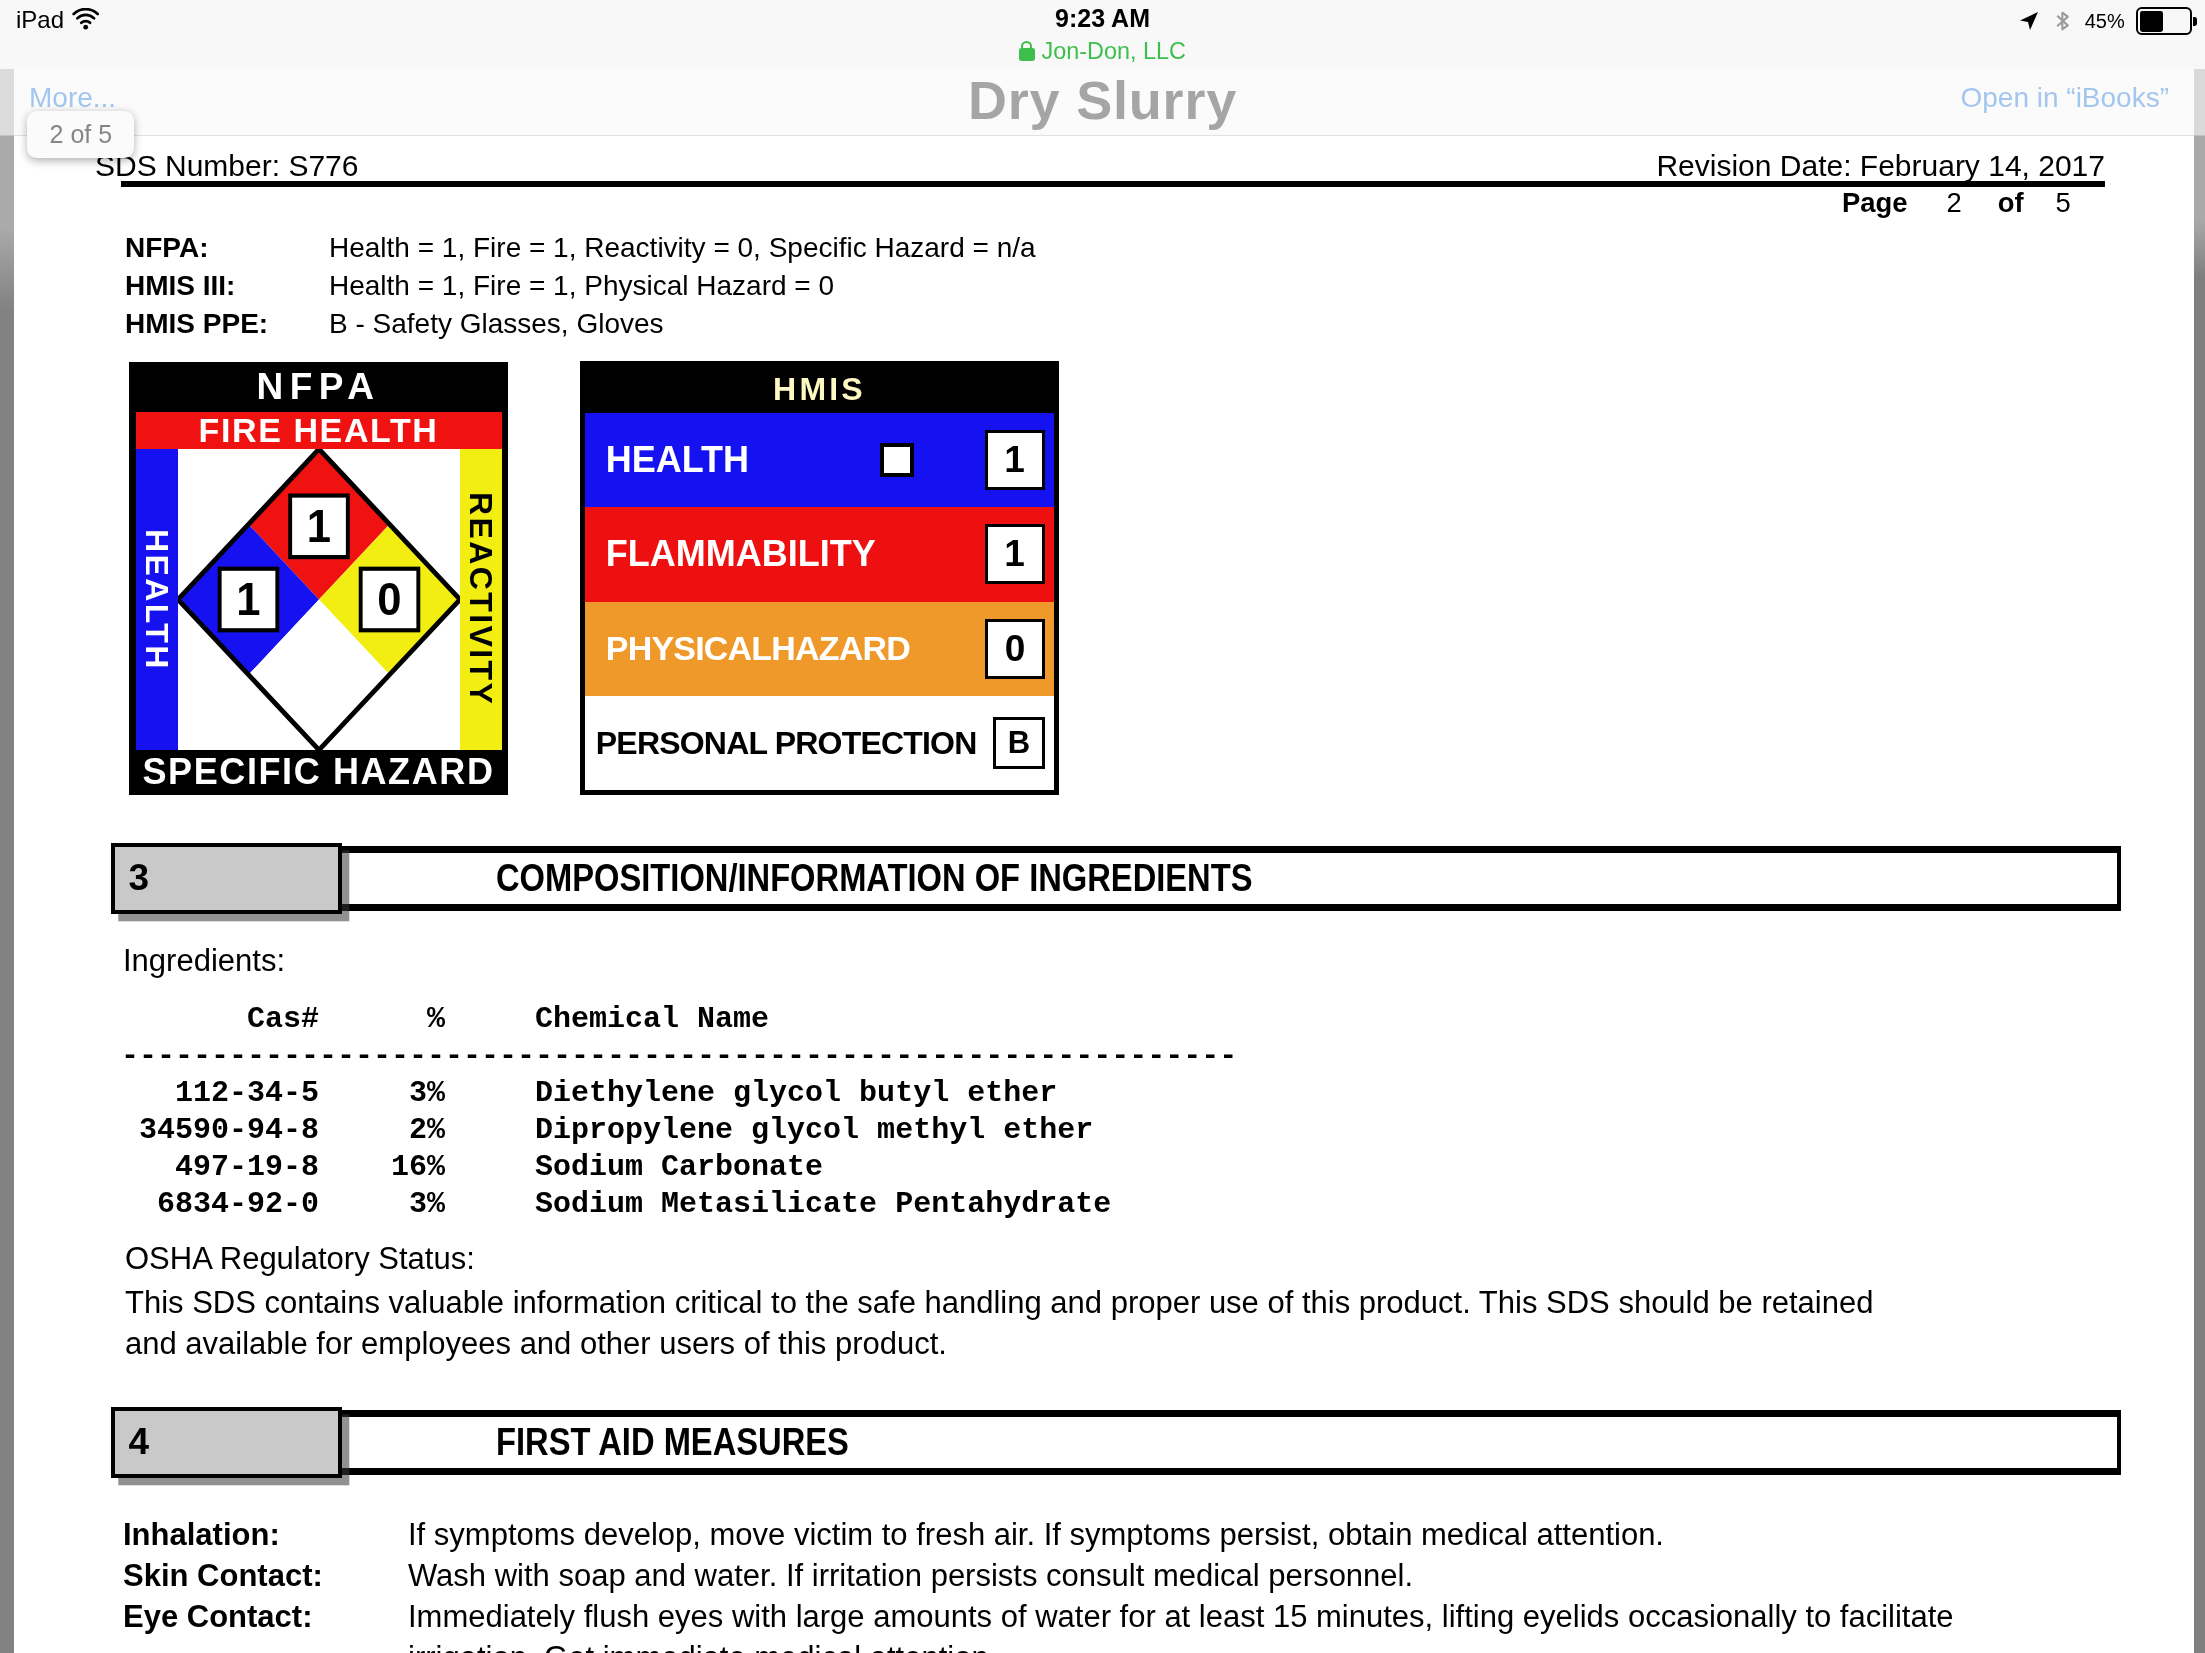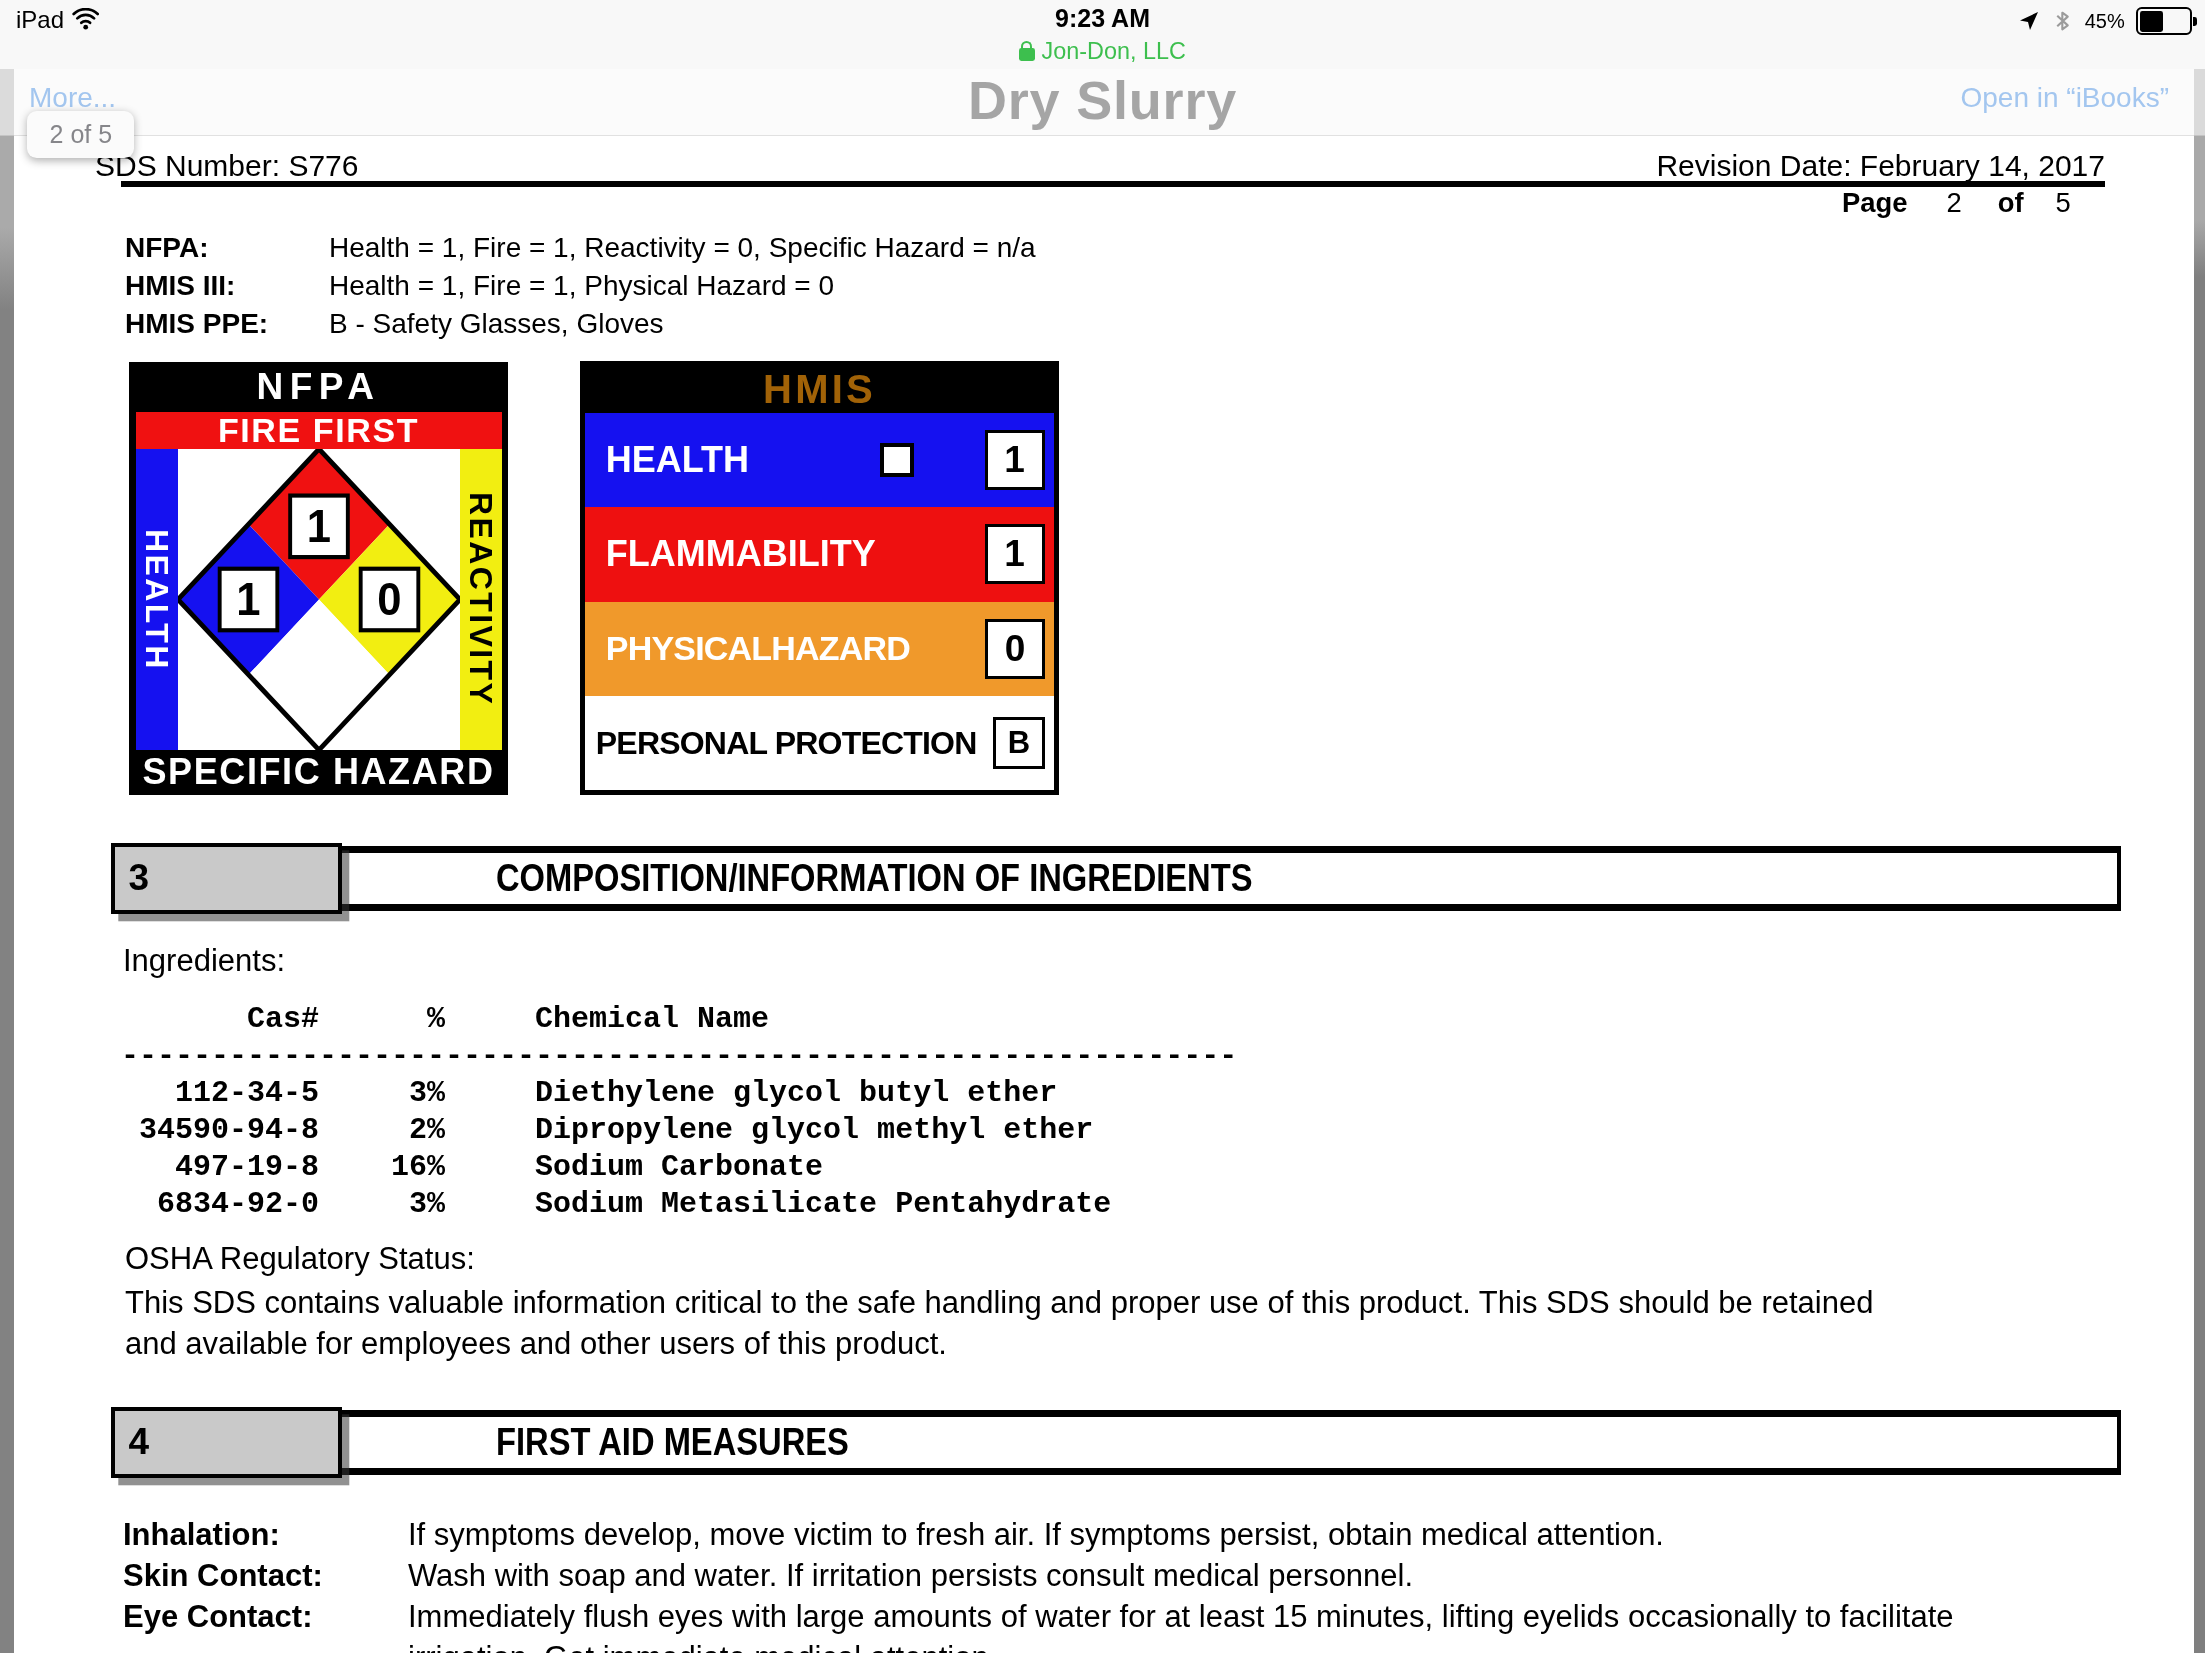--- a/index.html
+++ b/index.html
@@ -63,21 +63,21 @@
   .nfpa-left{background:#1511f0;} .nfpa-left .nfpa-side-label{color:#fff;}
   .nfpa-right{background:#f2ee11;} .nfpa-right .nfpa-side-label{color:#000;}
   .nfpa-center{flex:1;background:#fff;position:relative;}
   .nfpa-center svg{position:absolute;left:0;top:0;width:100%;height:100%;}
   .nfpa-specific{height:44px;display:flex;align-items:center;justify-content:center;
     color:#fff;font-size:36px;font-weight:700;letter-spacing:1.6px;}
   
   #hmis{position:absolute;left:580px;top:361px;width:479px;height:434px;background:#000;
     box-sizing:border-box;padding:4.8px;display:flex;flex-direction:column;}
   .hmis-title{height:47px;display:flex;align-items:center;justify-content:center;
-    color:#a16207;font-size:40px;font-weight:700;letter-spacing:3.2px;}
+    color:#fef9c3;font-size:32px;font-weight:700;letter-spacing:3.2px;}
   .hmis-row{flex:1;display:flex;align-items:center;padding-left:21px;}
   .hmis-blue{background:#1511f0;color:#fff;font-size:36px;font-weight:700;}
   .hmis-red{background:#ee1010;color:#fff;font-size:36px;font-weight:700;}
   .hmis-orange{background:#f0992b;color:#fff;font-size:34px;font-weight:700;letter-spacing:-0.8px;word-spacing:-8px;}
   .hmis-white{background:#fff;color:#000;font-size:32px;font-weight:700;letter-spacing:-0.8px;padding-left:11px;}
   .hmis-box{width:60px;height:60px;background:#fff;border:3.2px solid #000;box-sizing:border-box;
     display:flex;align-items:center;justify-content:center;color:#000;
     font-size:37px;font-weight:700;margin-left:auto;margin-right:9.7px;}
   .hmis-box-small{width:52px;height:52px;font-size:31px;}
   .hmis-check{width:34px;height:34px;background:#fff;border:4.8px solid #000;box-sizing:border-box;
@@ -171,21 +171,21 @@
     <span class="rating-value">Health = 1, Fire = 1, Physical Hazard = 0</span>
   </div>
   <div class="rating-row">
     <span class="rating-label">HMIS PPE:</span>
     <span class="rating-value">B - Safety Glasses, Gloves</span>
   </div>
 </div>
 
 <div id="nfpa">
   <div class="nfpa-title">NFPA</div>
-  <div class="nfpa-fire">FIRE FIRST</div>
+  <div class="nfpa-fire">FIRE HEALTH</div>
   <div class="nfpa-mid">
     <div class="nfpa-side nfpa-left">
       <span class="nfpa-side-label">HEALTH</span>
     </div>
     <div class="nfpa-center">
       <svg viewBox="0 0 362 362" preserveAspectRatio="none">
         <polygon points="181,0 271.5,90.5 181,181 90.5,90.5" fill="#f01111"></polygon>
         <polygon points="90.5,90.5 181,181 90.5,271.5 0,181" fill="#1511f0"></polygon>
         <polygon points="271.5,90.5 362,181 271.5,271.5 181,181" fill="#f2ee11"></polygon>
         <polygon points="181,181 271.5,271.5 181,362 90.5,271.5" fill="#ffffff"></polygon>

